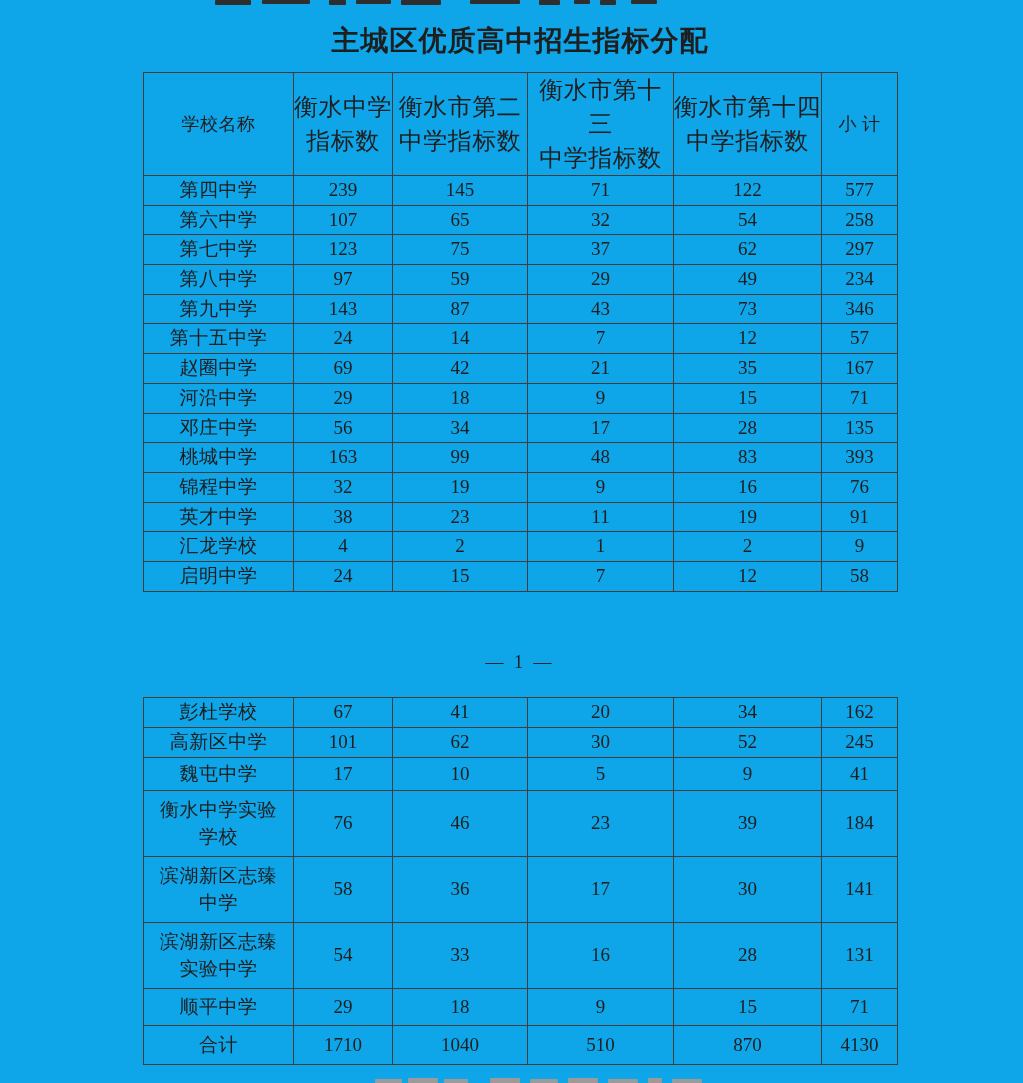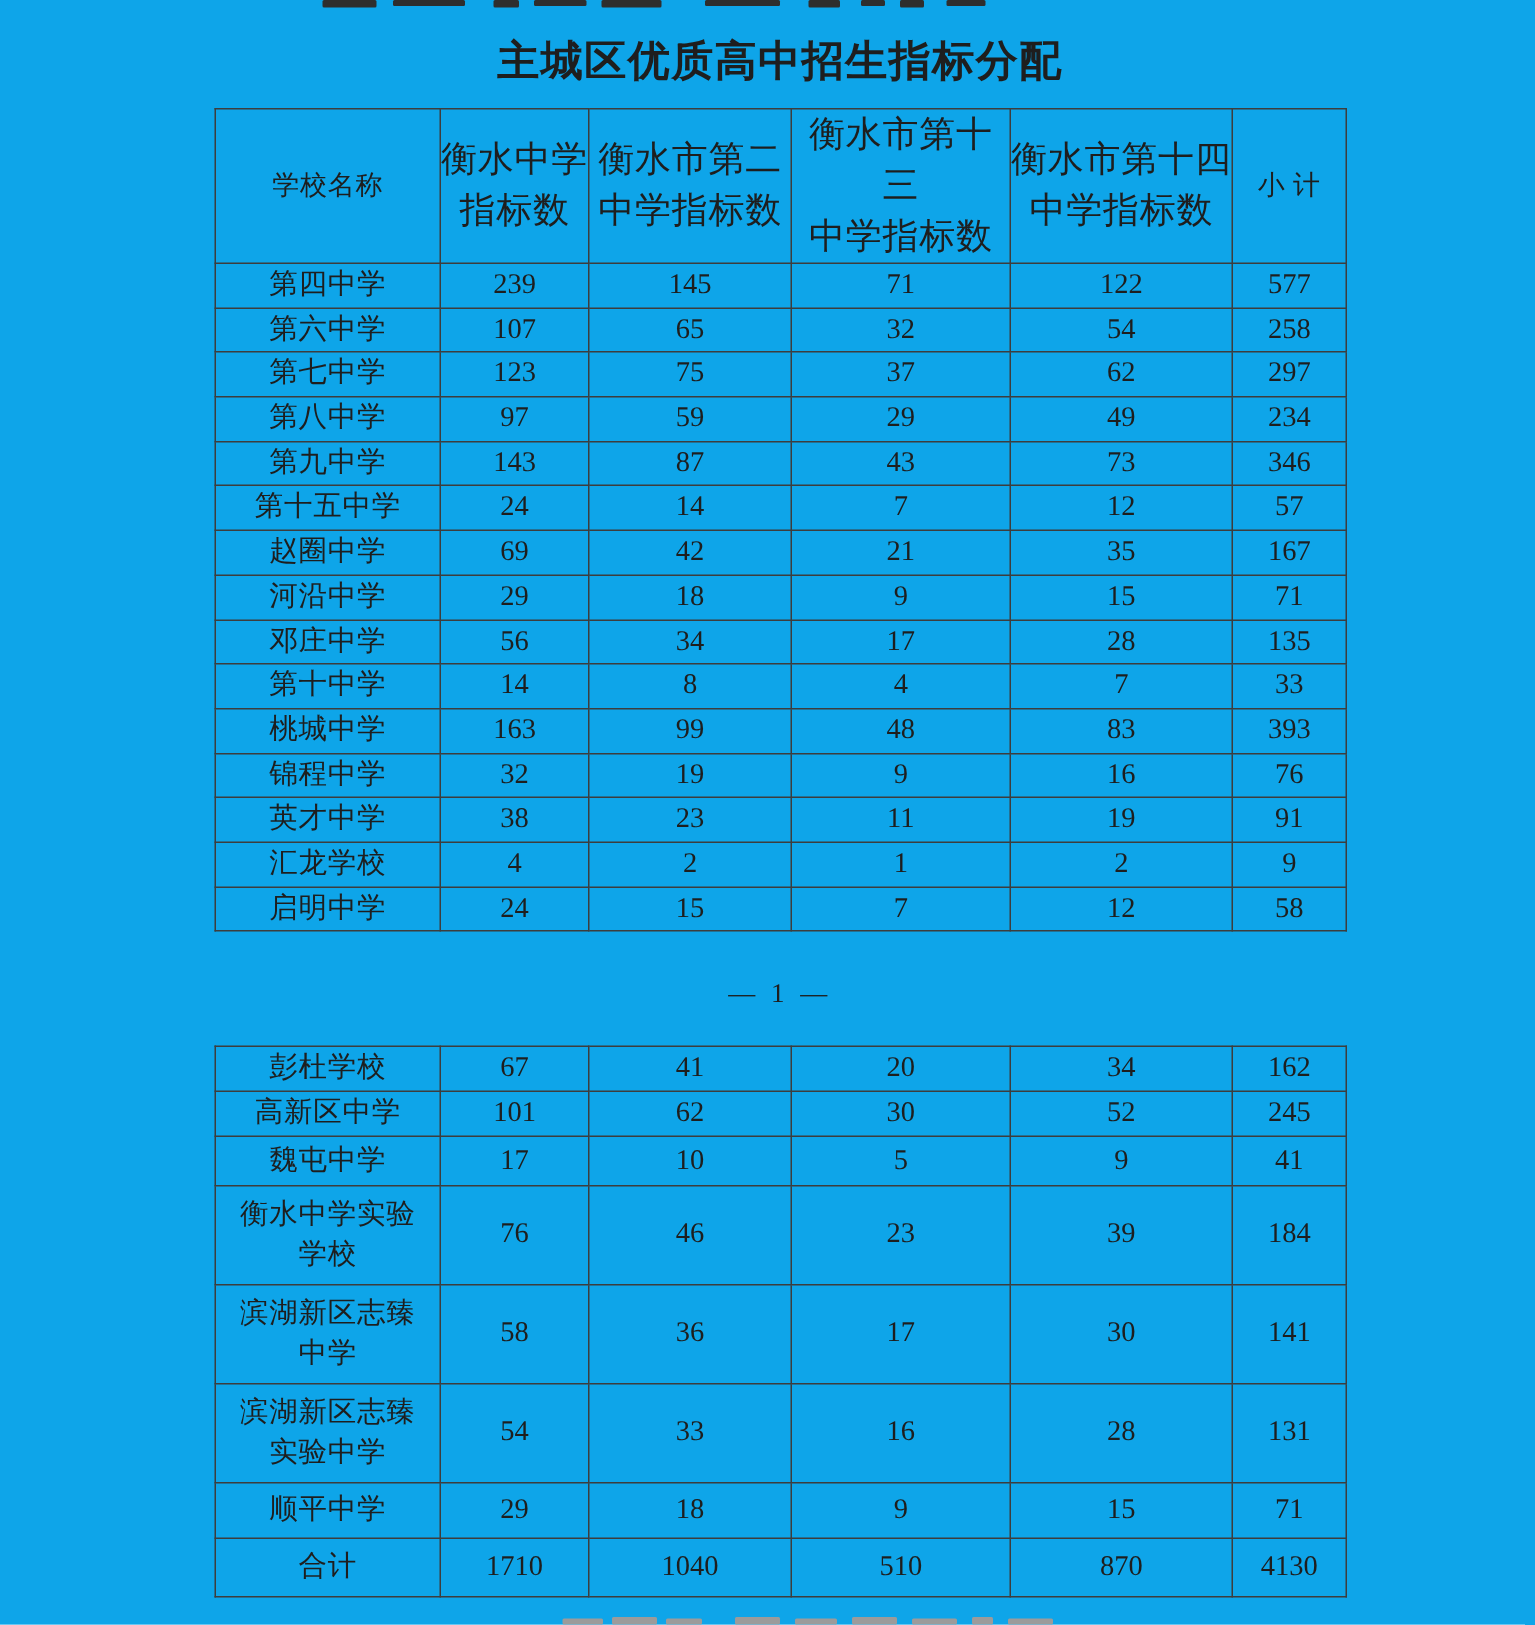--- a/index.html
+++ b/index.html
@@ -179,28 +179,20 @@
         </tr>
         <tr>
           <td class="name-cell">邓庄中学</td>
           <td>56</td>
           <td>34</td>
           <td>17</td>
           <td>28</td>
           <td>135</td>
         </tr>
         <tr>
-          <td class="name-cell">第十中学</td>
-          <td>14</td>
-          <td>8</td>
-          <td>4</td>
-          <td>7</td>
-          <td>33</td>
-        </tr>
-        <tr>
           <td class="name-cell">桃城中学</td>
           <td>163</td>
           <td>99</td>
           <td>48</td>
           <td>83</td>
           <td>393</td>
         </tr>
         <tr>
           <td class="name-cell">锦程中学</td>
           <td>32</td>

